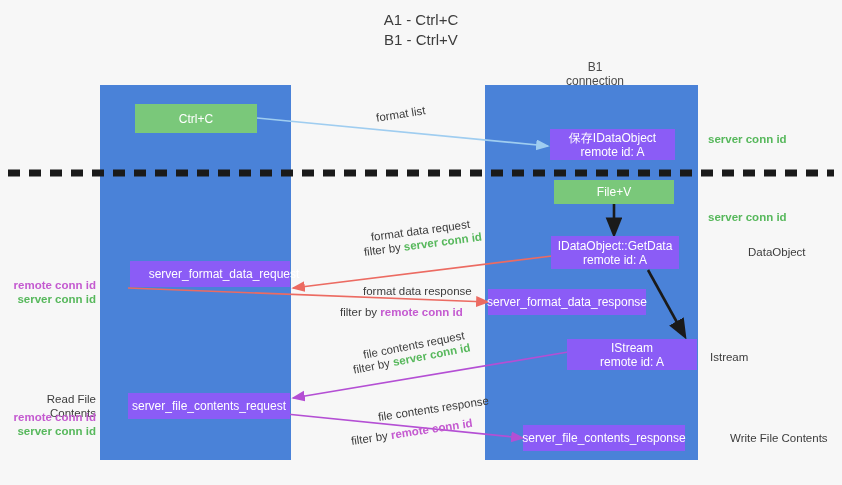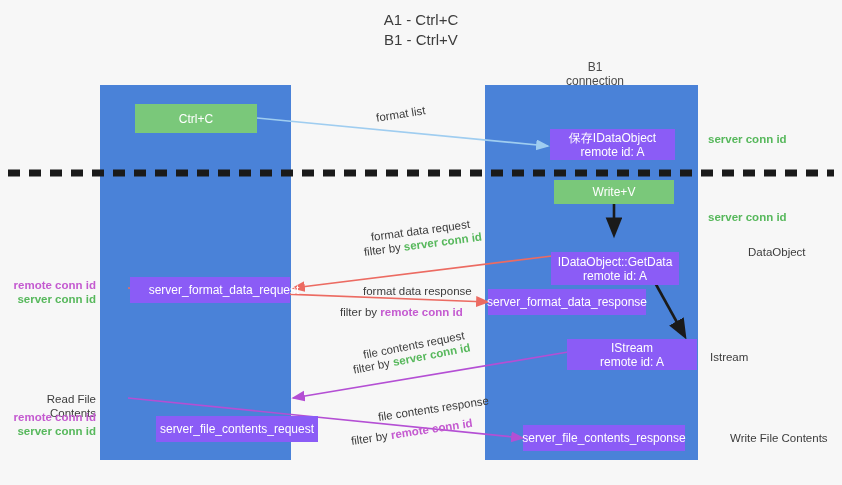--- a/index.html
+++ b/index.html
@@ -99,35 +99,35 @@
     <line x1="128" y1="288" x2="488" y2="302" stroke="#ec6b62" stroke-width="1.7" marker-end="url(#ah-red)"></line>
 
     <line x1="568" y1="352" x2="293" y2="398" stroke="#b44fd4" stroke-width="1.7" marker-end="url(#ah-purple)"></line>
 
     <line x1="128" y1="398" x2="523" y2="438" stroke="#b44fd4" stroke-width="1.7" marker-end="url(#ah-purple)"></line>
   </svg>
 
   <div class="box green" style="left:135px;top:104px;width:122px;height:29px;">
     <span>Ctrl+C</span>
   </div>
-  <div class="box orange" style="left:130px;top:277px;width:160px;height:26px;padding-left:28px;">
+  <div class="box orange" style="left:130px;top:261px;width:160px;height:26px;padding-left:28px;">
     <span>server_format_data_request</span>
   </div>
-  <div class="box orange" style="left:128px;top:416px;width:162px;height:26px;margin-left:28px;">
+  <div class="box orange" style="left:128px;top:393px;width:162px;height:26px;">
     <span>server_file_contents_request</span>
   </div>
 
   <div class="box orange" style="left:550px;top:129px;width:125px;height:31px;">
     <span>保存IDataObject</span>
     <span>remote id: A</span>
   </div>
   <div class="box green" style="left:554px;top:180px;width:120px;height:24px;">
-    <span>Write+V</span>
-  </div>
-  <div class="box orange" style="left:551px;top:236px;width:128px;height:33px;margin-top:16px;">
+    <span>File+V</span>
+  </div>
+  <div class="box orange" style="left:551px;top:236px;width:128px;height:33px;">
     <span>IDataObject::GetData</span>
     <span>remote id: A</span>
   </div>
   <div class="box orange" style="left:488px;top:289px;width:158px;height:26px;">
     <span>server_format_data_response</span>
   </div>
   <div class="box orange" style="left:567px;top:339px;width:130px;height:31px;">
     <span>IStream</span>
     <span>remote id: A</span>
   </div>

